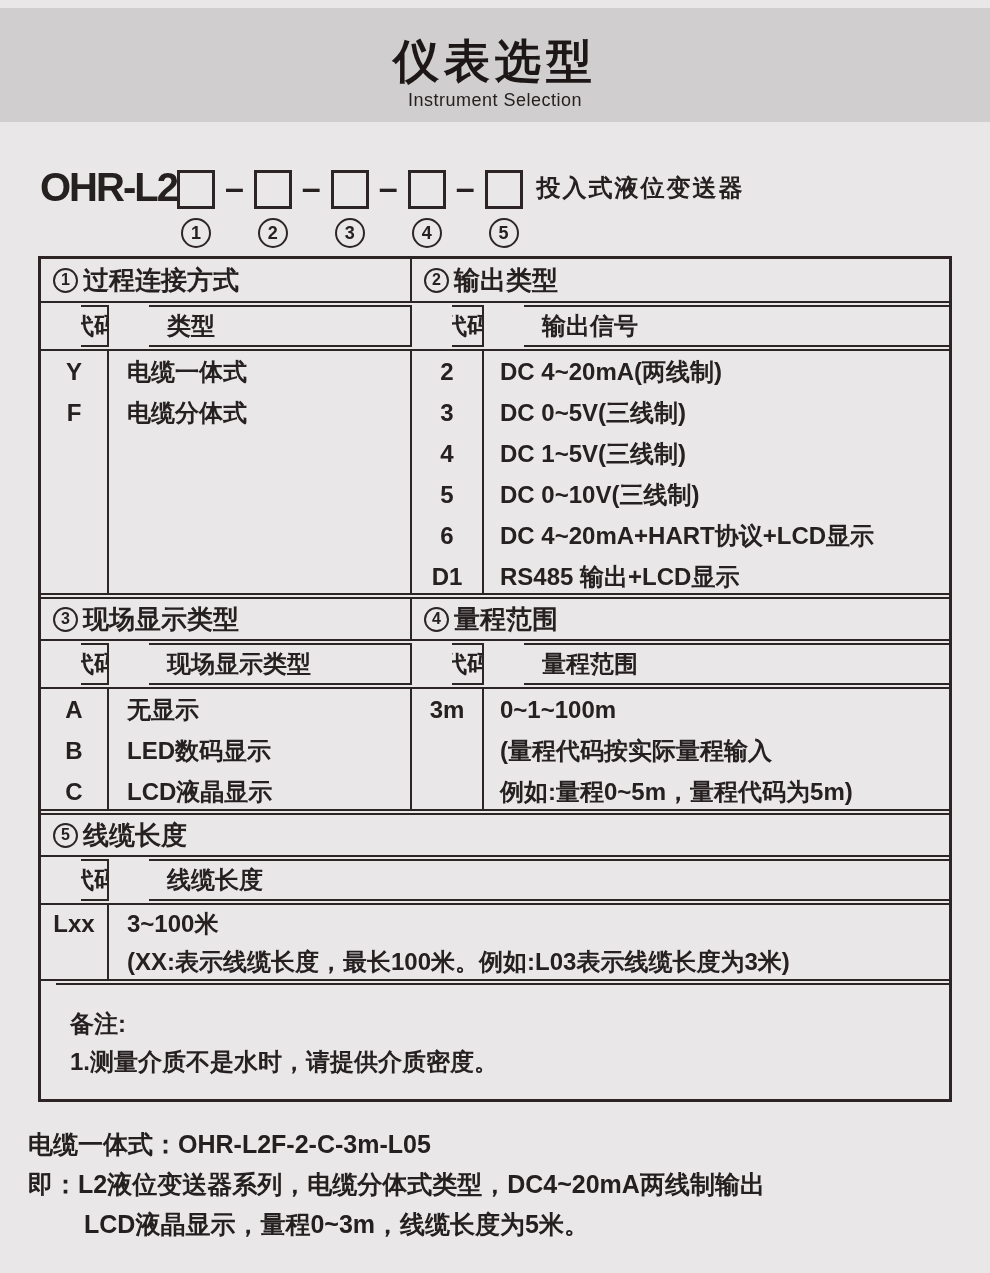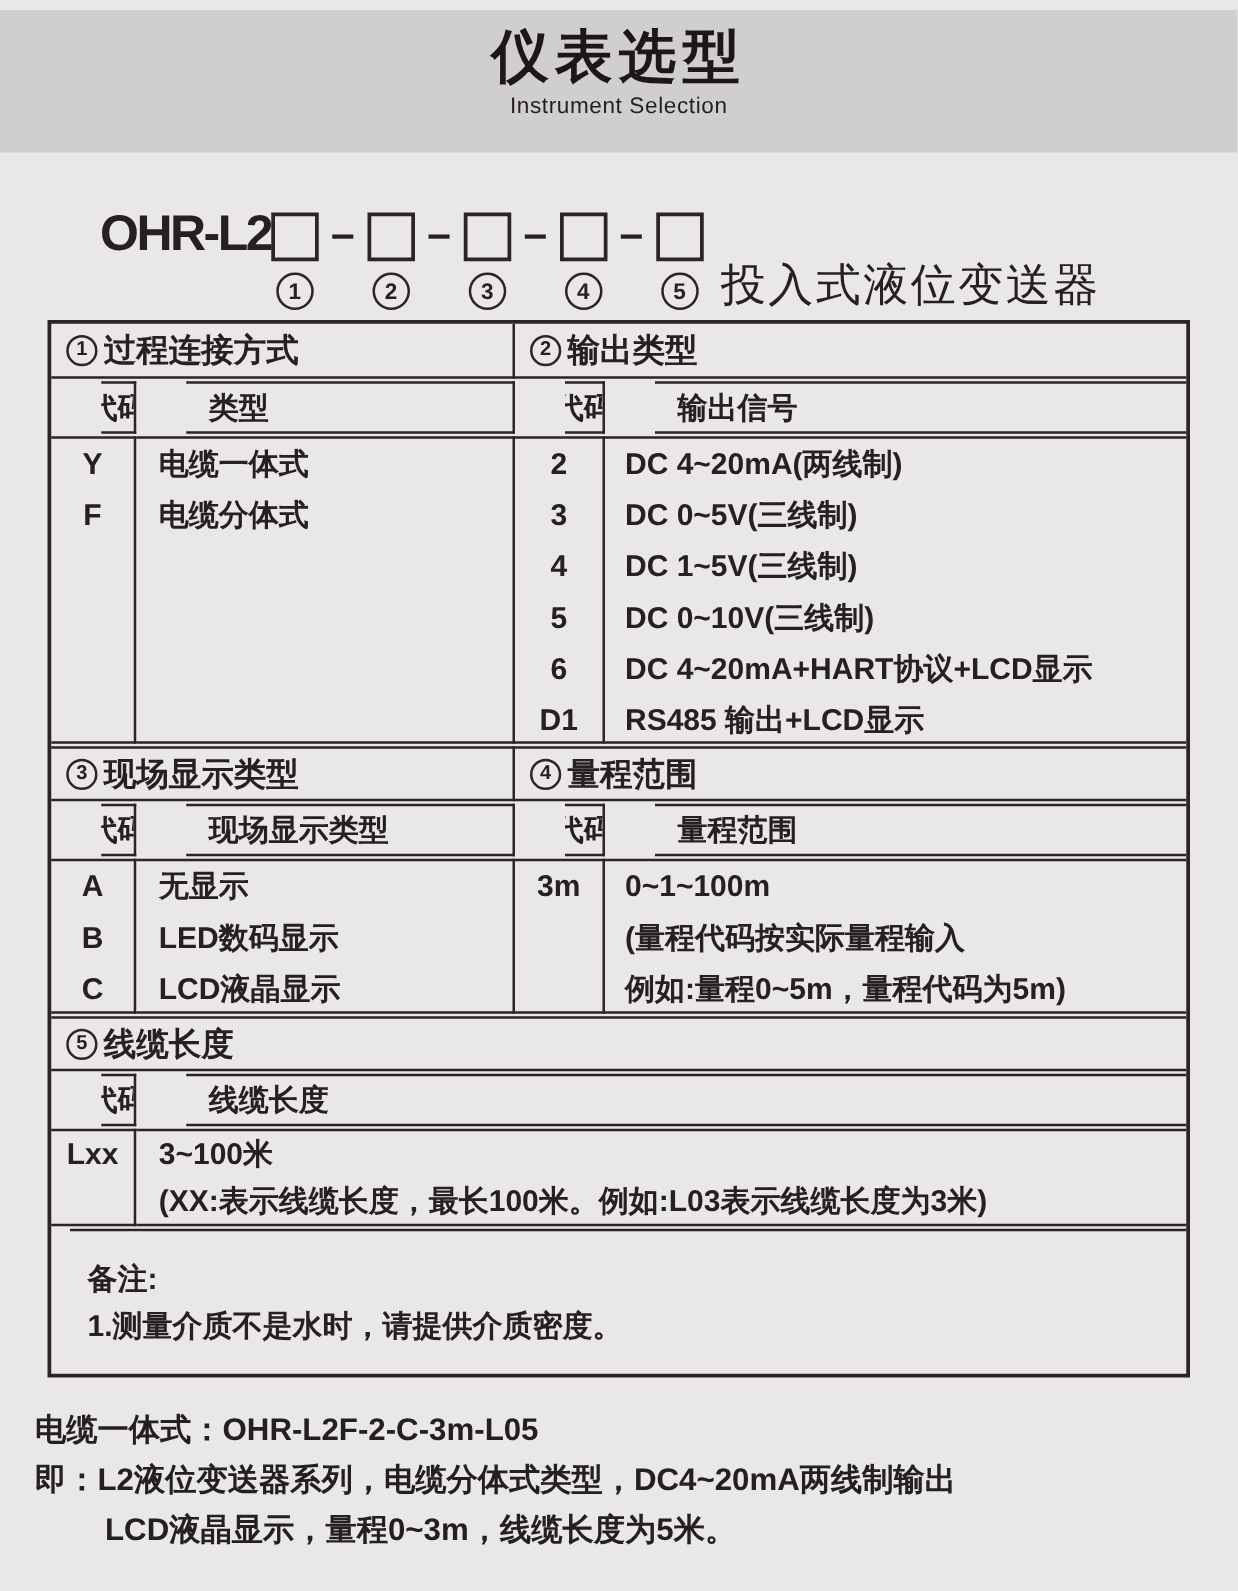--- a/index.html
+++ b/index.html
@@ -6,31 +6,31 @@
   body{
     width:990px;height:1273px;
     background:#e9e7e8;
     color:#262020;
     font-family:"Liberation Sans","DejaVu Sans",sans-serif;
     overflow:hidden;
   }
   
   .band{
     height:114px;margin-top:8px;background:#d0cece;
-    text-align:center;box-sizing:border-box;padding-top:8px;
+    text-align:center;box-sizing:border-box;padding-top:24px;
   }
   .band h1{
     margin:0;font-size:46px;font-weight:700;letter-spacing:5px;line-height:58px;color:#1d1717;
   }
   .band .sub{font-size:18px;font-weight:500;color:#242020;letter-spacing:.5px;}
   
   .model{display:flex;align-items:flex-start;margin:46px 0 0 40px;}
   .munit{display:flex;flex-direction:column;align-items:center;}
-  .mprefix{font-size:40px;font-weight:700;letter-spacing:-2px;line-height:38px;white-space:nowrap;margin-left:40px;}
-  .msuffix{font-size:36px;font-weight:400;line-height:40px;margin-left:14px;letter-spacing:2px;white-space:nowrap;margin-top:40px;}
+  .mprefix{font-size:40px;font-weight:700;letter-spacing:-2px;line-height:38px;white-space:nowrap;}
+  .msuffix{font-size:24px;font-weight:700;line-height:40px;margin-left:14px;letter-spacing:2px;white-space:nowrap;}
   .mbox{width:32px;height:33px;border:3px solid #2d2525;margin-top:2px;}
   .mdash{font-size:34px;font-weight:700;line-height:38px;margin:0 10px;}
   .mcirc{
     margin-top:9px;width:26px;height:26px;border:2px solid #2d2525;border-radius:50%;
     display:flex;align-items:center;justify-content:center;font-size:18px;font-weight:700;
   }
   
   .seltable{
     margin:8px 0 0 38px;width:914px;box-sizing:border-box;
     border:3px solid #2d2525;

